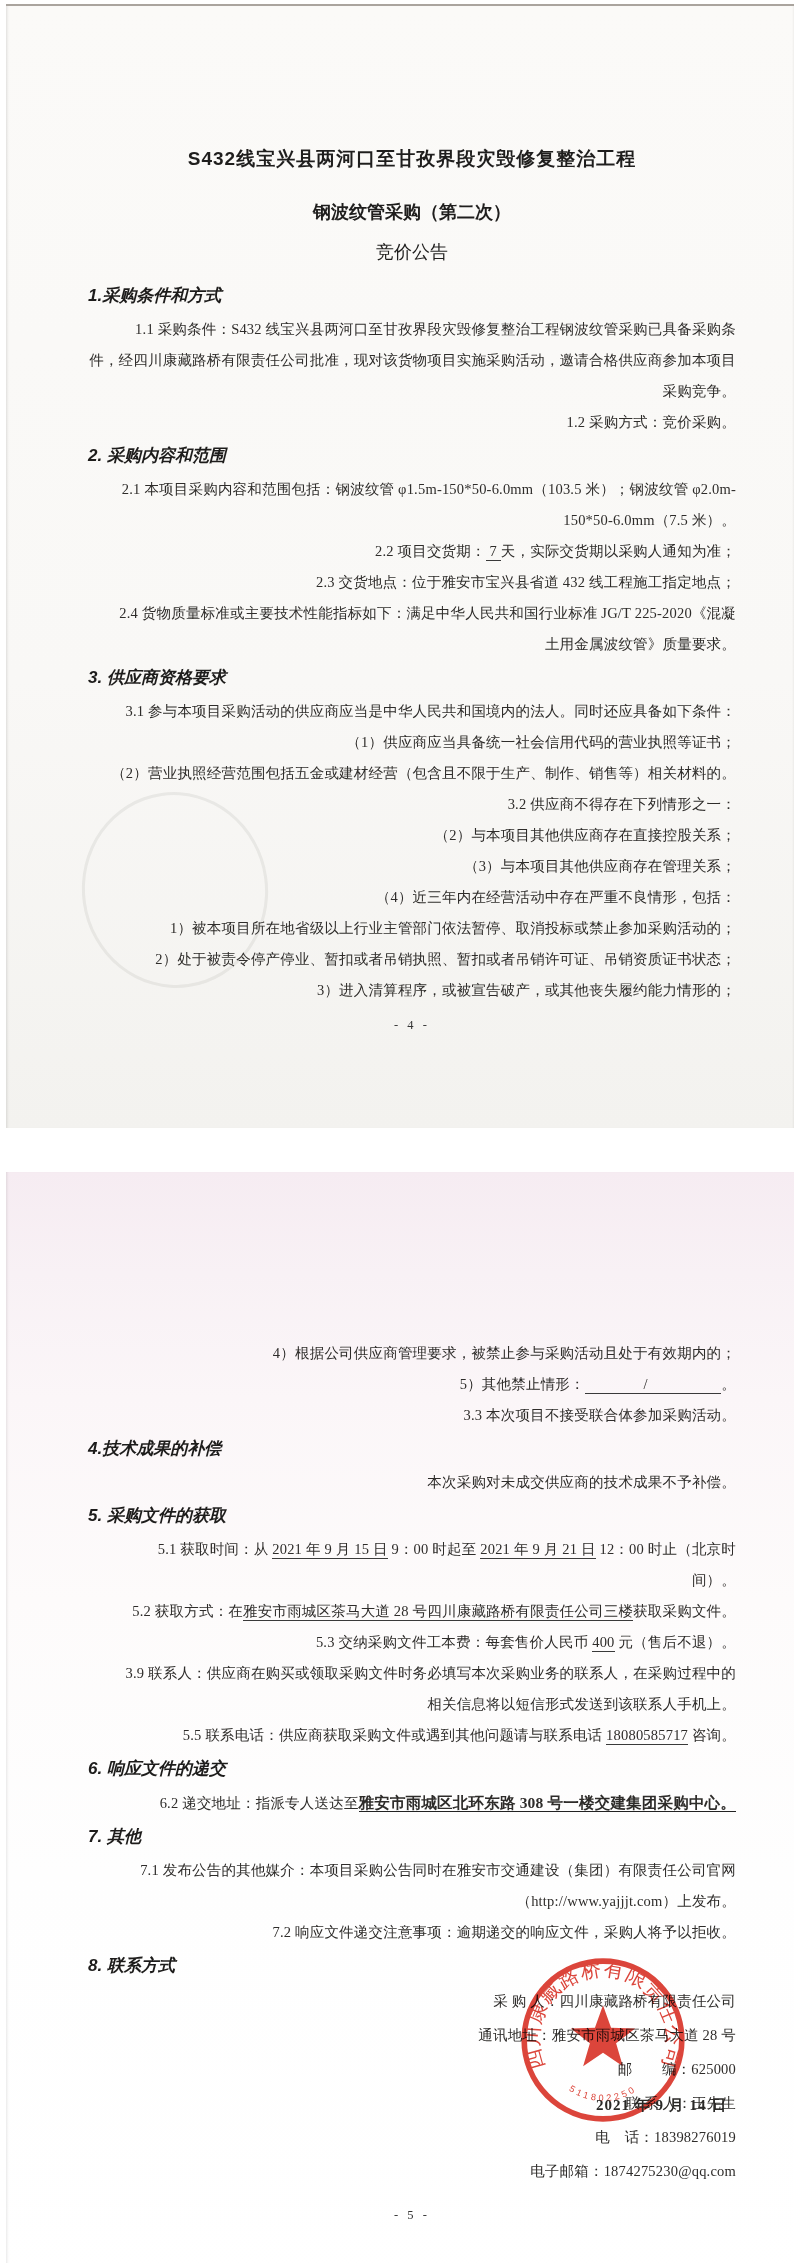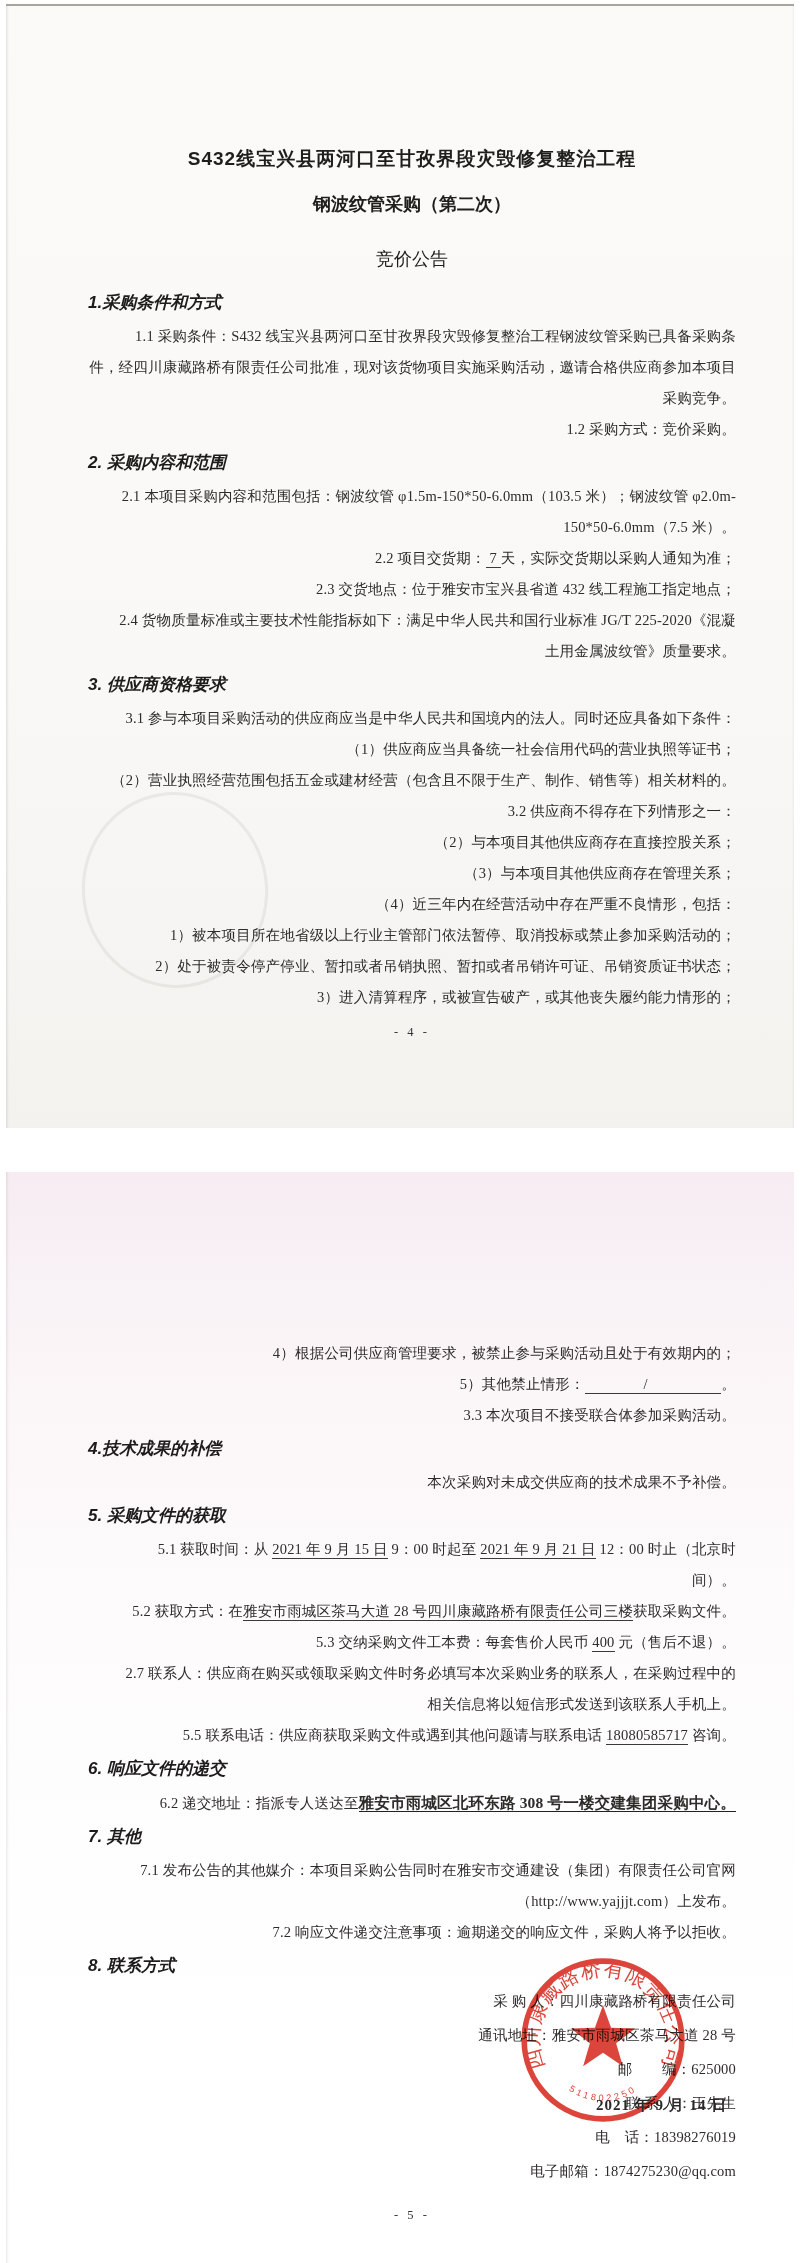--- a/index.html
+++ b/index.html
@@ -16,22 +16,22 @@
   }
   .page2{
     top:1172px;height:1129px;padding:166px 58px 0 82px;
     background:linear-gradient(180deg,#f6ecf2 0%,#f8f1f5 9%,#fbf6f8 20%,#fdfbfb 38%,#fefefe 62%,#ffffff 100%);
     box-shadow:inset 3px 0 3px -2px rgba(0,0,0,.10);
   }
   .title1,.title2,.title3{
     font-family:"Liberation Sans", sans-serif;font-weight:bold;text-align:center;
     color:#1f1e1d;margin:0;
   }
-  .title1{font-size:19px;letter-spacing:1px;margin-bottom:20px;}
-  .title2{font-size:18px;margin-bottom:31px;}
+  .title1{font-size:19px;letter-spacing:1px;margin-bottom:28px;}
+  .title2{font-size:18px;margin-bottom:16px;}
   .title3{font-size:18px;font-weight:400;margin-bottom:14px;}
   .sec{
     font-family:"Liberation Sans", sans-serif;font-weight:bold;font-size:17px;
     line-height:36px;color:#1d1c1b;margin:0;font-style:italic;
   }
   .p{font-size:14.5px;line-height:31px;margin:0;letter-spacing:.2px;text-align:right;}
   .ind2{text-indent:2em;}
   .ind1{text-indent:1.2em;}
   .ind22{text-indent:2.1em;}
   .contact{padding-left:1.6em;line-height:34px;}
@@ -94,21 +94,21 @@
   <p class="p ind22"><span>5）其他禁止情形：</span><span class="u">　　　　/　　　　　</span><span>。</span></p>
   <p class="p ind2">3.3  本次项目不接受联合体参加采购活动。</p>
 
   <p class="sec">4.技术成果的补偿</p>
   <p class="p ind2">本次采购对未成交供应商的技术成果不予补偿。</p>
 
   <p class="sec">5.  采购文件的获取</p>
   <p class="p ind2"><span>5.1 获取时间：从 </span><span class="u">2021 年 9 月 15 日</span><span> 9：00 时起至 </span><span class="u">2021 年 9 月 21 日</span><span> 12：00 时止（北京时间）。</span></p>
   <p class="p ind2"><span>5.2  获取方式：在</span><span class="u">雅安市雨城区茶马大道 28 号四川康藏路桥有限责任公司三楼</span><span>获取采购文件。</span></p>
   <p class="p ind2"><span>5.3 交纳采购文件工本费：每套售价人民币 </span><span class="u">400</span><span> 元（售后不退）。</span></p>
-  <p class="p ind2">2.7 联系人：供应商在购买或领取采购文件时务必填写本次采购业务的联系人，在采购过程中的相关信息将以短信形式发送到该联系人手机上。</p>
+  <p class="p ind2">3.9 联系人：供应商在购买或领取采购文件时务必填写本次采购业务的联系人，在采购过程中的相关信息将以短信形式发送到该联系人手机上。</p>
   <p class="p ind2"><span>5.5 联系电话：供应商获取采购文件或遇到其他问题请与联系电话 </span><span class="u">18080585717</span><span> 咨询。</span></p>
 
   <p class="sec">6.  响应文件的递交</p>
   <p class="p ind2"><span>6.2 递交地址：指派专人送达至</span><span class="bu">雅安市雨城区北环东路 308 号一楼交建集团采购中心。</span></p>
 
   <p class="sec">7.  其他</p>
   <p class="p ind2">7.1 发布公告的其他媒介：本项目采购公告同时在雅安市交通建设（集团）有限责任公司官网（http://www.yajjjt.com）上发布。</p>
   <p class="p ind2">7.2 响应文件递交注意事项：逾期递交的响应文件，采购人将予以拒收。</p>
 
   <p class="sec">8.  联系方式</p>

